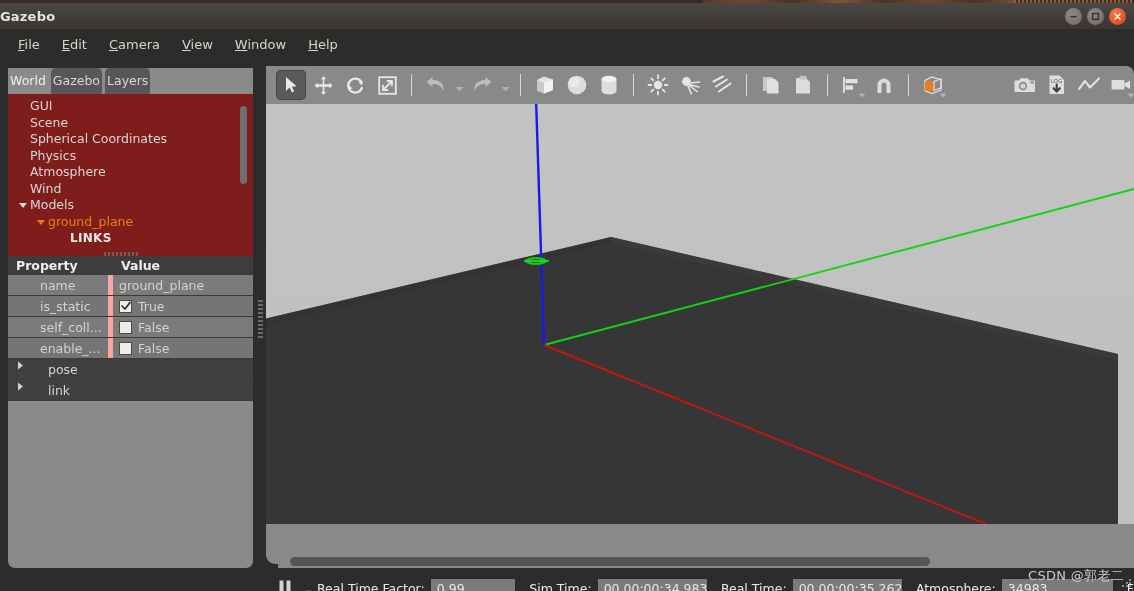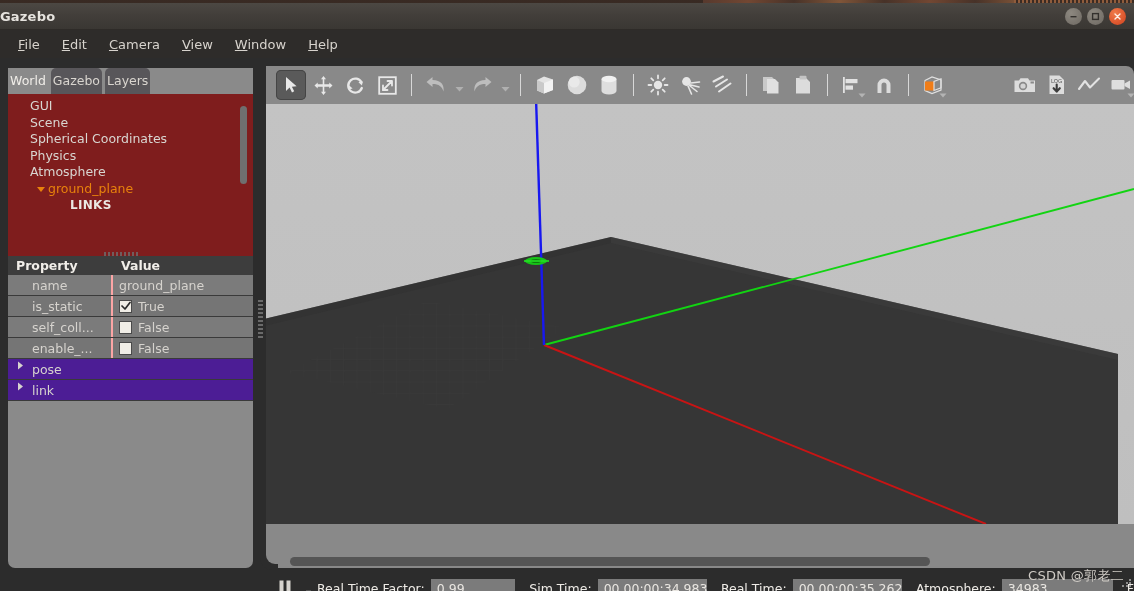--- a/index.html
+++ b/index.html
@@ -108,35 +108,35 @@
   
   .proptable {
     position: absolute; left: 8px; top: 256px; width: 245px;
   }
   .prow { display: flex; height: 21px; border-bottom: 1px solid #3a3a3a; }
   .prow.header {
     background: #3d3d3d; height: 19px; border-bottom: none;
   }
   .pcell-key {
     width: 105px; color: #d6d3ce; font-size: 12.5px;
-    line-height: 21px; padding-left: 24px; background: #7b7b7b;
-    border-right: 2px solid #fca5a5; white-space: nowrap; overflow: hidden;
+    line-height: 21px; padding-left: 32px; background: #7b7b7b;
+    border-right: 5px solid #fca5a5; white-space: nowrap; overflow: hidden;
   }
   .pcell-val {
     flex: 1; color: #d6d3ce; font-size: 12.5px; line-height: 21px;
     padding-left: 6px; background: #7b7b7b; display: flex; align-items: center;
     white-space: nowrap; overflow: hidden;
   }
   .prow.header .pcell-key, .prow.header .pcell-val {
     background: #3d3d3d; color: #f1eee9; font-weight: bold;
     font-size: 12.5px; line-height: 19px; padding-left: 8px; border-right: none;
   }
   .prow.alt .pcell-key, .prow.alt .pcell-val { background: #757575; }
   .prow.expand .pcell-key {
-    width: 100%; background: #4c1d95; border-right: none; padding-left: 24px;
+    width: 100%; background: #404040; border-right: none; padding-left: 40px;
   }
   .chk {
     width: 13px; height: 13px; background: #f0ede6; border: 1px solid #4a4a4a;
     margin-right: 6px; display: inline-flex; align-items: center; justify-content: center;
     flex: none;
   }
   .chk svg { display: block; }
   .tcaret {
     position: absolute; left: 8px; width: 9px; height: 12px;
     display: flex; align-items: center;
@@ -293,20 +293,31 @@
         </div>
       <div class="tree-row">
           <span>Spherical Coordinates</span>
         </div>
       <div class="tree-row">
           <span>Physics</span>
         </div>
       <div class="tree-row">
           <span>Atmosphere</span>
         </div>
+      <div class="tree-row">
+          <span>Wind</span>
+        </div>
+      <div class="tree-row">
+        <span class="caret">
+          <svg width="10" height="10" viewBox="0 0 10 10">
+              <path d="M1,3 L9,3 L5,8 Z" fill="#d9d6d1"></path>
+            </svg>
+        </span>
+        <span>Models</span>
+      </div>
       <div class="tree-row child model">
         <span class="caret">
           <svg width="10" height="10" viewBox="0 0 10 10">
               <path d="M1,3 L9,3 L5,8 Z" fill="#e8820c"></path>
             </svg>
         </span>
         <span>ground_plane</span>
       </div>
       <div class="tree-row child2 links">
           <span>LINKS</span>

